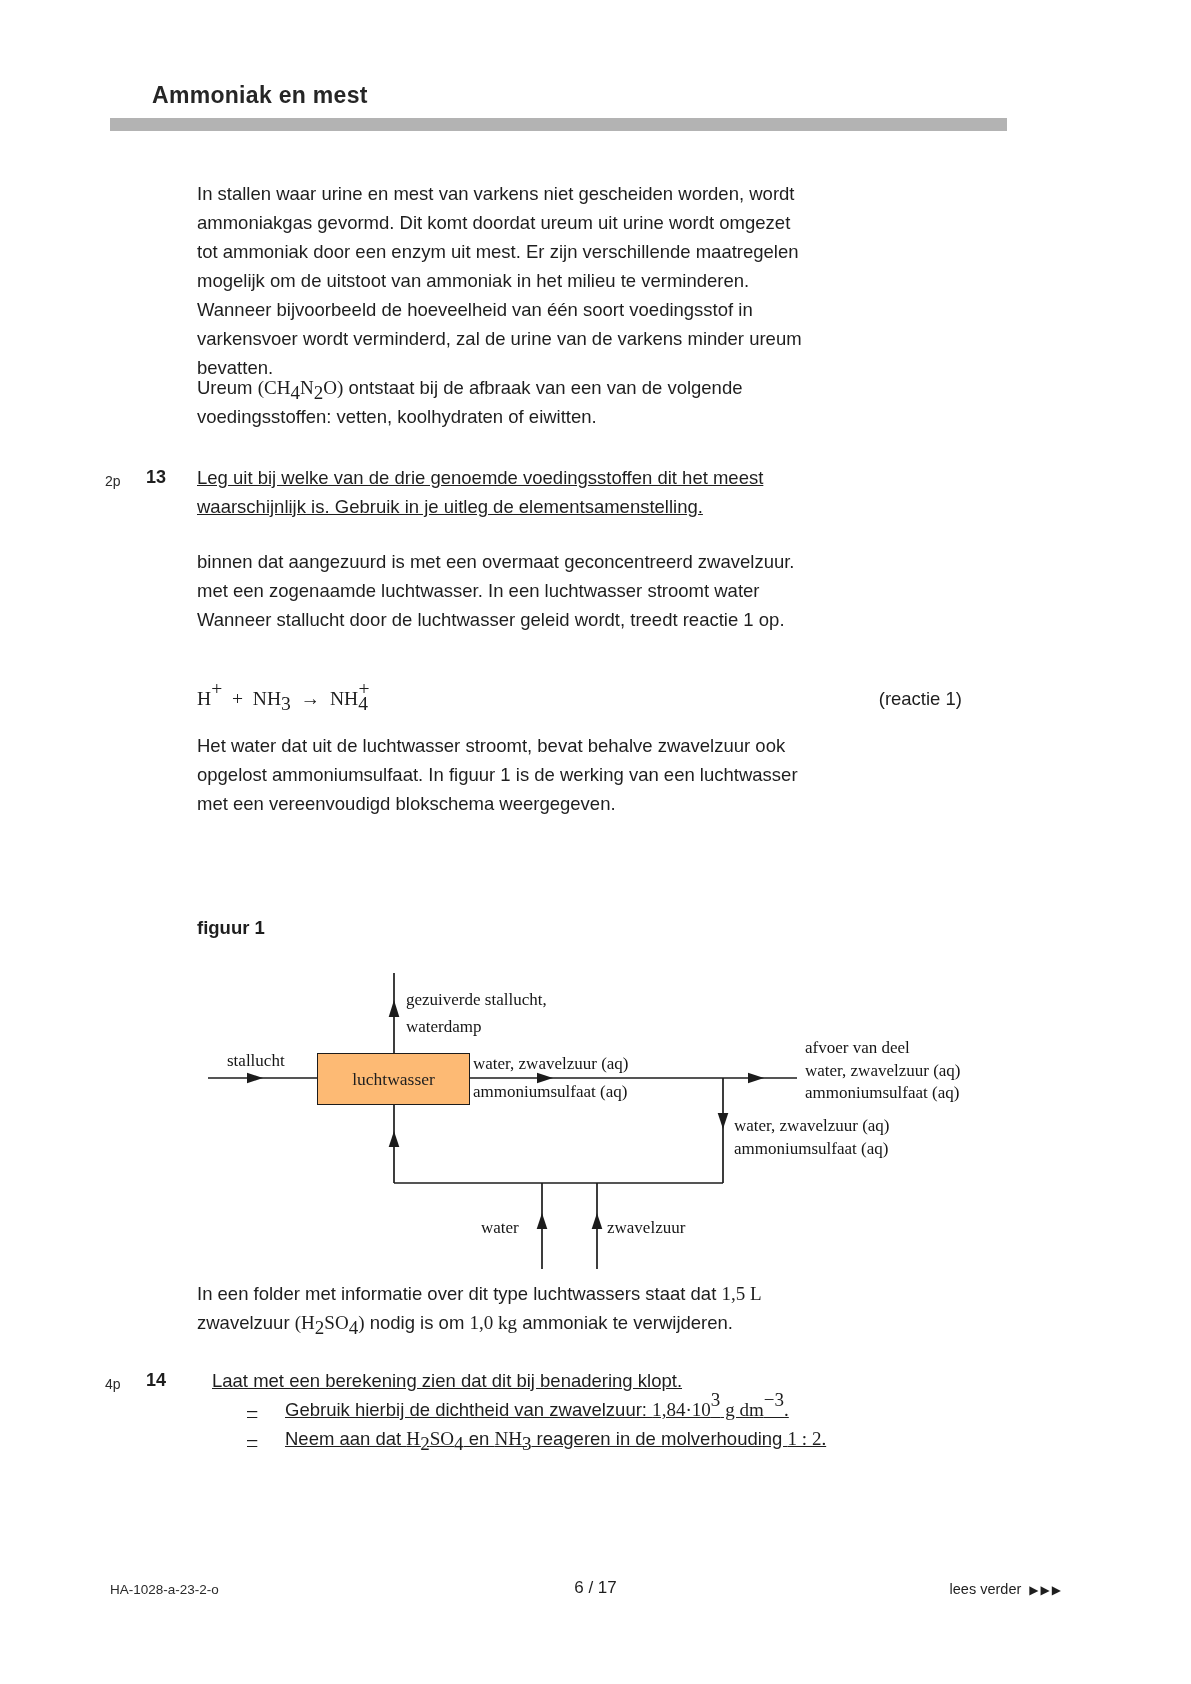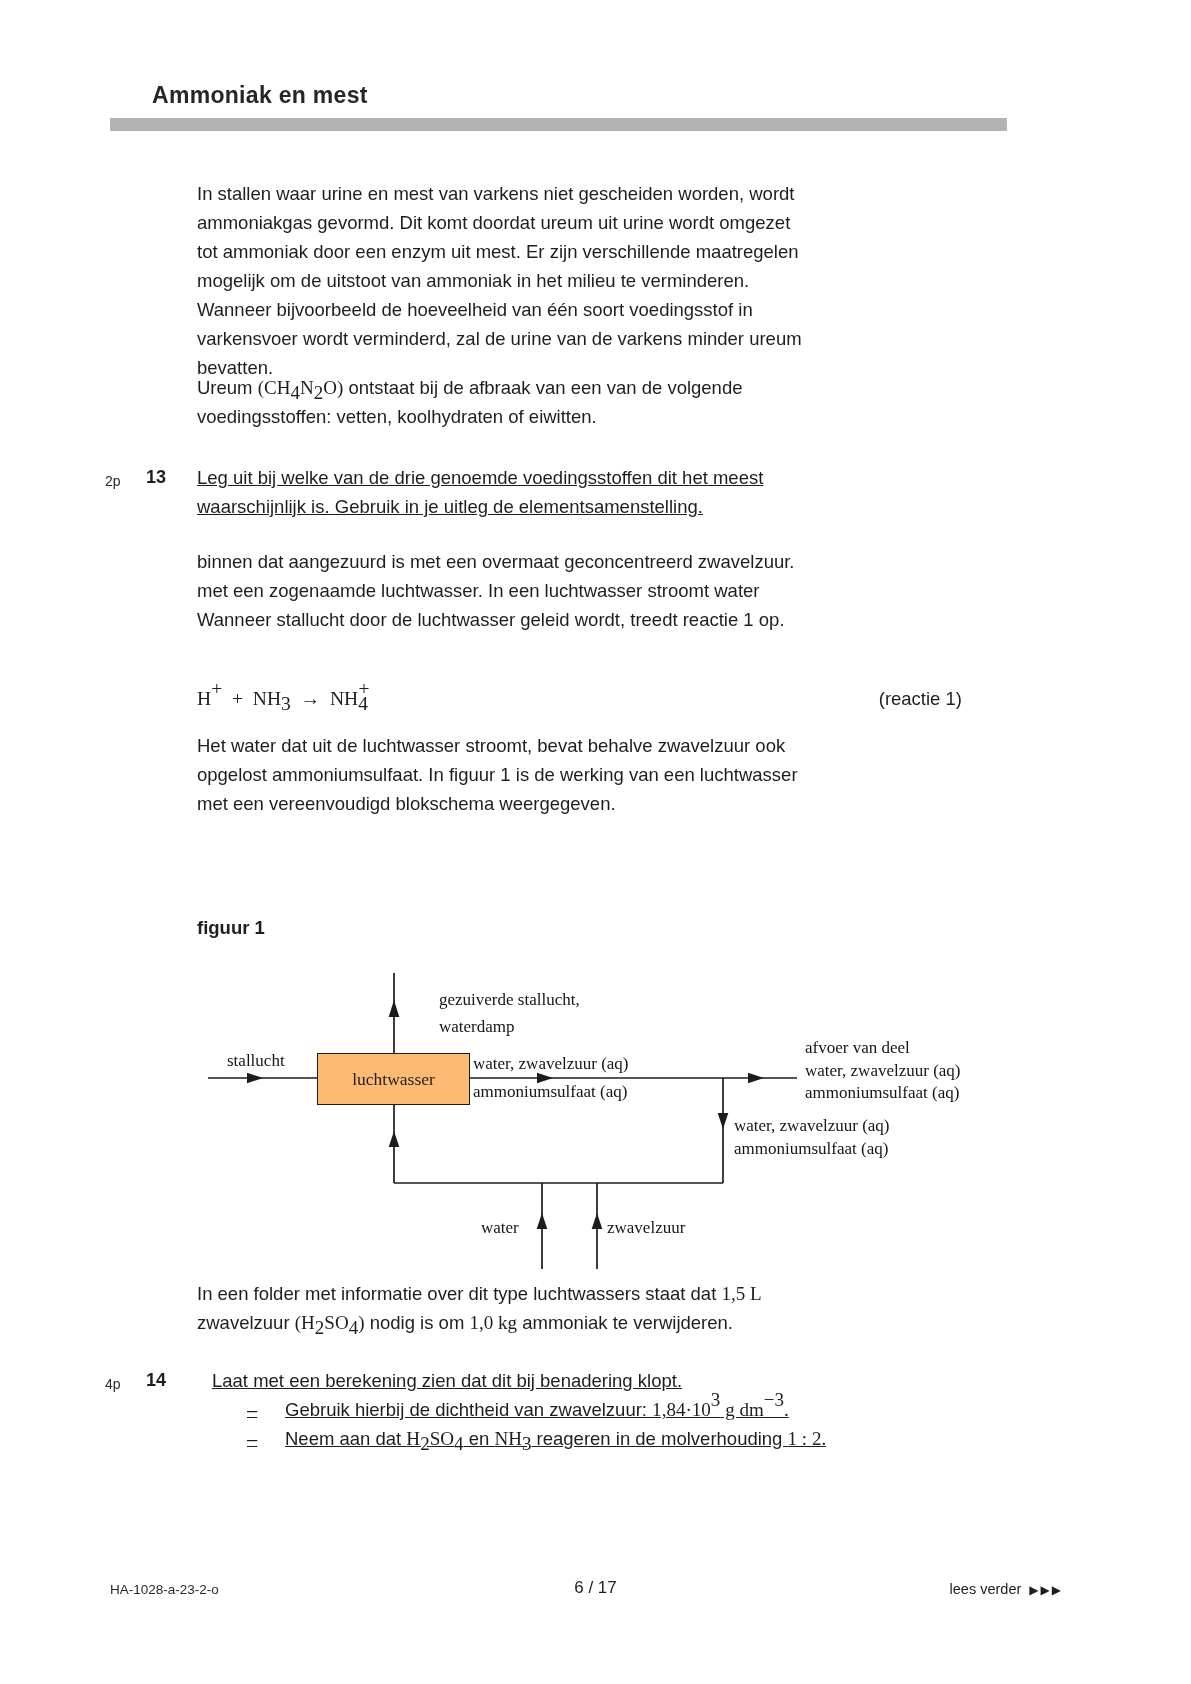--- a/index.html
+++ b/index.html
@@ -39,21 +39,21 @@
   .btext { white-space:pre-wrap; }
 
   .reaction { left:197px; top:684px; width:765px; display:flex; justify-content:space-between; line-height:29px; }
   .rformula { font-size:19px; }
 
   .figheading { left:197px; top:917px; font-weight:bold; }
 
   .figure { left:200px; top:965px; width:860px; height:310px; }
   .figure svg { position:absolute; left:0; top:0; }
   .flabel { position:absolute; font-family:"Liberation Serif", serif; font-size:17px; color:#151515; white-space:nowrap; }
-  .fl-top       { left:206px; top:21px;  line-height:27px;margin-left:33px; }
+  .fl-top       { left:206px; top:21px;  line-height:27px; }
   .fl-stallucht { left:27px;  top:86px;  }
   .fl-outabove  { left:273px; top:89px;  }
   .fl-outbelow  { left:273px; top:117px; }
   .fl-discharge { left:605px; top:72px;  line-height:22.5px; }
   .fl-recirc    { left:534px; top:149px; line-height:23px; }
   .fl-water     { left:281px; top:253px; }
   .fl-acid      { left:407px; top:253px; }
   .lwbox {
     position:absolute; left:117px; top:88px; width:153px; height:52px;
     border:1.6px solid #1c1c1c; background:#fdba74;

